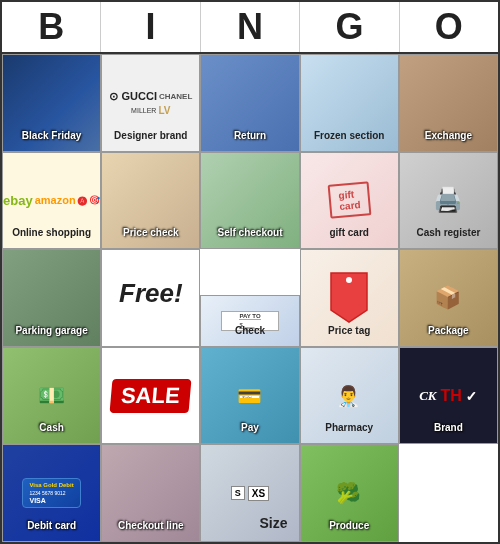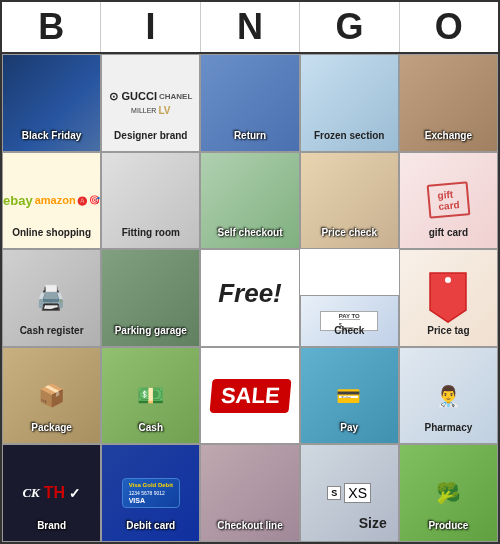--- a/index.html
+++ b/index.html
@@ -154,31 +154,27 @@
       <div class="cell-bg" style="background:#fff8e0;">
         <div style="display:flex;flex-wrap:wrap;gap:2px;align-items:center;justify-content:flex-end;">
           <span style="font-size:13px;font-weight:bold;color:#86b817;">ebay</span>
           <span style="font-size:11px;font-weight:bold;color:#ff9900;">amazon</span>
           <span style="font-size:9px;font-weight:bold;color:#e52b2b;">🅐</span>
           <span style="font-size:9px;font-weight:bold;color:#cc0000;">🎯</span>
         </div>
       </div>
       <span class="cell-label dark">Online shopping</span>
     </div>
-    <div class="bingo-cell" style="background:linear-gradient(135deg,#e0e0e0,#c0c0c0);">
-      <div class="cell-bg" style="background:linear-gradient(135deg,#e0e0e0,#c0c0c0);"></div>
-      <span class="cell-label dark">Fitting room</span>
+    <div class="bingo-cell" style="background:linear-gradient(135deg,#e8d5b0,#c8b090);">
+      <div class="cell-bg" style="background:linear-gradient(135deg,#e8d5b0,#c8b090);"></div>
+      <span class="cell-label">Price check</span>
     </div>
     <div class="bingo-cell" style="background:linear-gradient(135deg,#b0d0b0,#80b080);">
       <div class="cell-bg" style="background:linear-gradient(135deg,#b0d0b0,#80b080);"></div>
       <span class="cell-label">Self checkout</span>
-    </div>
-    <div class="bingo-cell" style="background:linear-gradient(135deg,#e8d5b0,#c8b090);">
-      <div class="cell-bg" style="background:linear-gradient(135deg,#e8d5b0,#c8b090);"></div>
-      <span class="cell-label">Price check</span>
     </div>
     <div class="bingo-cell" style="background:linear-gradient(135deg,#f8e8e8,#f0d0d0);">
       <div class="cell-bg" style="background:linear-gradient(135deg,#f8e8e8,#f0d0d0);">
         <div style="border:2px solid #cc4444;padding:4px 8px;color:#cc4444;font-size:10px;font-weight:bold;transform:rotate(-5deg);border-radius:2px;">gift<br>card</div>
       </div>
       <span class="cell-label dark">gift card</span>
     </div>
 
     <div class="bingo-cell" style="background:linear-gradient(135deg,#d0d0d0,#b0b0b0);">
       <div class="cell-bg" style="background:linear-gradient(135deg,#d0d0d0,#b0b0b0);">
@@ -269,21 +265,21 @@
       <span class="cell-label">Debit card</span>
     </div>
     <div class="bingo-cell" style="background:linear-gradient(135deg,#c0a8b0,#a08898);">
       <div class="cell-bg" style="background:linear-gradient(135deg,#c0a8b0,#a08898);"></div>
       <span class="cell-label">Checkout line</span>
     </div>
     <div class="bingo-cell" style="background:linear-gradient(135deg,#d0d8e0,#b0b8c8);">
       <div class="cell-bg" style="background:linear-gradient(135deg,#d0d8e0,#b0b8c8);">
         <div style="display:flex;gap:3px;align-items:center;">
           <div style="border:1px solid #888;padding:1px 3px;font-size:9px;font-weight:bold;background:#fff;">S</div>
-          <div style="border:1px solid #888;padding:1px 3px;font-size:14px;font-weight:normal;background:#fff;">XS</div>
+          <div style="border:1px solid #888;padding:1px 3px;font-size:10px;font-weight:bold;background:#fff;">XS</div>
         </div>
       </div>
       <span class="cell-label dark" style="font-size:14px;margin-left:47px;">Size</span>
     </div>
     <div class="bingo-cell" style="background:linear-gradient(135deg,#80c060,#60a040);">
       <div class="cell-bg" style="background:linear-gradient(135deg,#80c060,#60a040);">
         <div style="font-size:20px;">🥦</div>
       </div>
       <span class="cell-label">Produce</span>
     </div>

